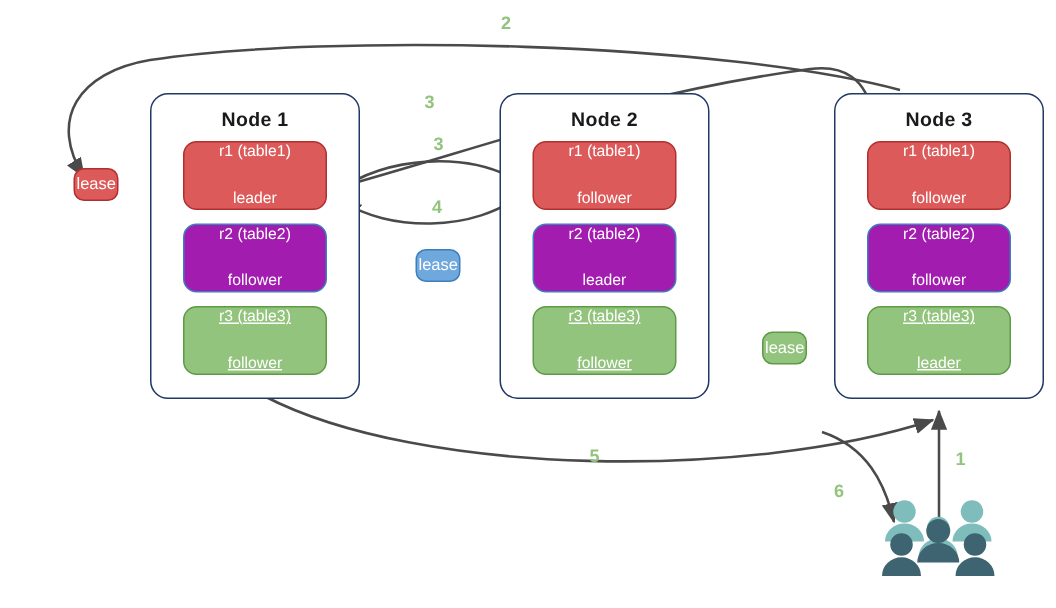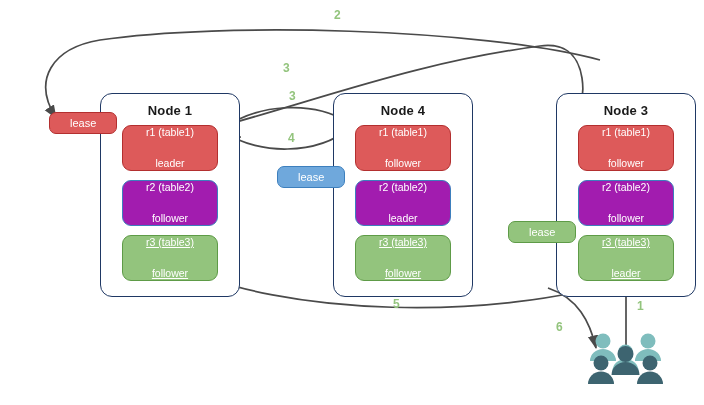--- a/index.html
+++ b/index.html
@@ -11,41 +11,41 @@
   }
   #canvas{position:absolute;inset:0;width:704px;height:405px;}
   .arrow-layer{position:absolute;left:0;top:0;width:704px;height:405px;pointer-events:none;}
 
   .node{
     position:absolute;
     border:1.6px solid #1f3864;
     border-radius:12px;
     background:#ffffff;
     box-sizing:border-box;
-    display:flex;flex-direction:column;align-items:center;margin-top:31px;
+    display:flex;flex-direction:column;align-items:center;
   }
   .node-title{
     font-size:13px;font-weight:bold;color:#1a1a1a;
     margin-top:9px;margin-bottom:7px;letter-spacing:.2px;
   }
   .replicas{display:flex;flex-direction:column;gap:9px;width:100%;align-items:center;}
   .replica{
     width:96px;height:46px;border-radius:9px;
     display:flex;flex-direction:column;align-items:center;justify-content:space-between;
     color:#ffffff;font-size:10.5px;line-height:13px;text-align:center;
     box-sizing:border-box;
   }
   .replica.red{background:#dd5a5a;border:1.4px solid #b32f2f;}
   .replica.blue{background:#a21caf;border:1.4px solid #3d7fbd;}
   .replica.green{background:#93c47d;border:1.4px solid #5e9b47;text-decoration:underline;}
 
   .lease{
     position:absolute;
     border-radius:7px;
-    padding:4px 20px;
+    padding:4px 1px;
     font-size:11px;color:#ffffff;
     box-sizing:border-box;
     text-align:right;
   }
   .lease.red{background:#dd5a5a;border:1.4px solid #b32f2f;}
   .lease.blue{background:#6fa8dc;border:1.4px solid #3d7fbd;}
   .lease.green{background:#93c47d;border:1.4px solid #5e9b47;}
 
   .step-label{
     position:absolute;
@@ -96,21 +96,21 @@
         <span>follower</span>
       </div>
       <div class="replica green">
         <span>r3 (table3)</span>
         <span>follower</span>
       </div>
     </div>
   </div>
 
   <div class="node" style="left:333px;top:62px;width:140px;height:204px;">
-    <div class="node-title">Node 4</div>
+    <div class="node-title">Node 2</div>
     <div class="replicas">
       <div class="replica red">
         <span>r1 (table1)</span>
         <span>follower</span>
       </div>
       <div class="replica blue">
         <span>r2 (table2)</span>
         <span>leader</span>
       </div>
       <div class="replica green">

